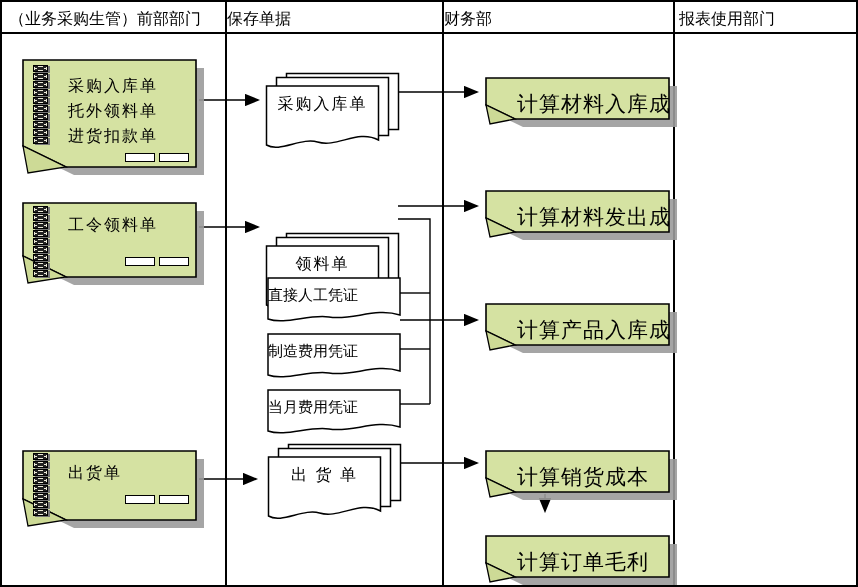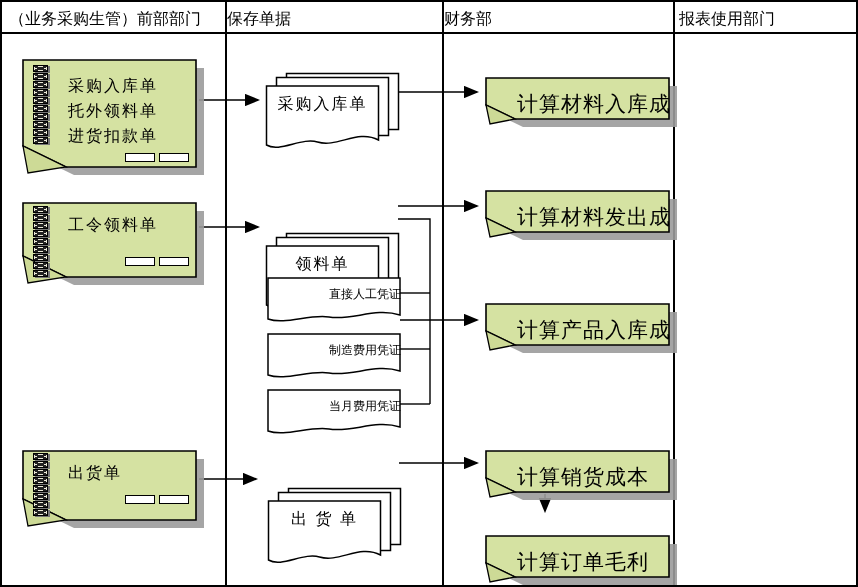--- a/index.html
+++ b/index.html
@@ -18,21 +18,21 @@
   .connectors path{stroke:#000;stroke-width:1.4;fill:none;}
   
   .shape{position:absolute;z-index:3;}
   .note-main{fill:#d5e2a2;stroke:#000;stroke-width:1.6;}
   .note-flap{fill:#cdda96;stroke:#000;stroke-width:1.3;}
   .note-shadow{fill:#9b9b9b;opacity:0.9;}
   .doc-rect{fill:#fff;stroke:#000;stroke-width:1.5;}
   
   .n-label{position:absolute;left:46px;font-size:16px;letter-spacing:2px;line-height:25px;white-space:nowrap;}
   .stack-label{position:absolute;left:1px;top:22px;width:113px;text-align:center;font-size:16px;letter-spacing:2px;white-space:nowrap;}
-  .v-label{position:absolute;left:1px;top:9px;width:133px;text-align:right;font-size:12px;white-space:nowrap;}
+  .v-label{position:absolute;left:1px;top:9px;width:133px;text-align:left;font-size:15px;white-space:nowrap;}
   .f-label{position:absolute;left:32px;top:13px;width:148px;text-align:left;font-size:21px;letter-spacing:1px;white-space:nowrap;}
   
   .strip{position:absolute;left:11px;display:flex;flex-direction:column;gap:1px;}
   .chk{
     width:13px;height:5px;border:1px solid #000;
     background:
       linear-gradient(to bottom right, rgba(0,0,0,0) 38%, #222 38%, #222 62%, rgba(0,0,0,0) 62%),
       linear-gradient(to top right, rgba(0,0,0,0) 38%, #222 38%, #222 62%, rgba(0,0,0,0) 62%),
       #ecead8;
     box-shadow:2px 1px 0 #777;
@@ -177,21 +177,21 @@
     <div class="v-label">制造费用凭证</div>
   </div>
 
   <div class="shape" style="left:265px;top:387px;width:135px;height:52px;">
     <svg width="135" height="52">
       <path class="doc-rect" d="M1,1 H133 V38 C108,30 85,44 62,40 C42,37 18,48 1,42 Z"></path>
     </svg>
     <div class="v-label">当月费用凭证</div>
   </div>
 
-  <div class="shape" style="left:265px;top:441px;width:140px;height:84px;margin-top:44px;">
+  <div class="shape" style="left:265px;top:441px;width:140px;height:84px;">
     <svg width="140" height="84">
       <rect class="doc-rect" x="21.5" y="1.5" width="112" height="56"></rect>
       <rect class="doc-rect" x="11.5" y="5.5" width="112" height="58"></rect>
       <path class="doc-rect" transform="translate(0.5,13)" d="M1,1 H113 V55 C92,44 72,63 52,57 C36,52 14,68 1,60 Z"></path>
     </svg>
     <div class="stack-label">出 货 单</div>
   </div>
 
   <div class="shape" style="left:483px;top:75px;width:194px;height:60px;">
     <svg width="194" height="60">

